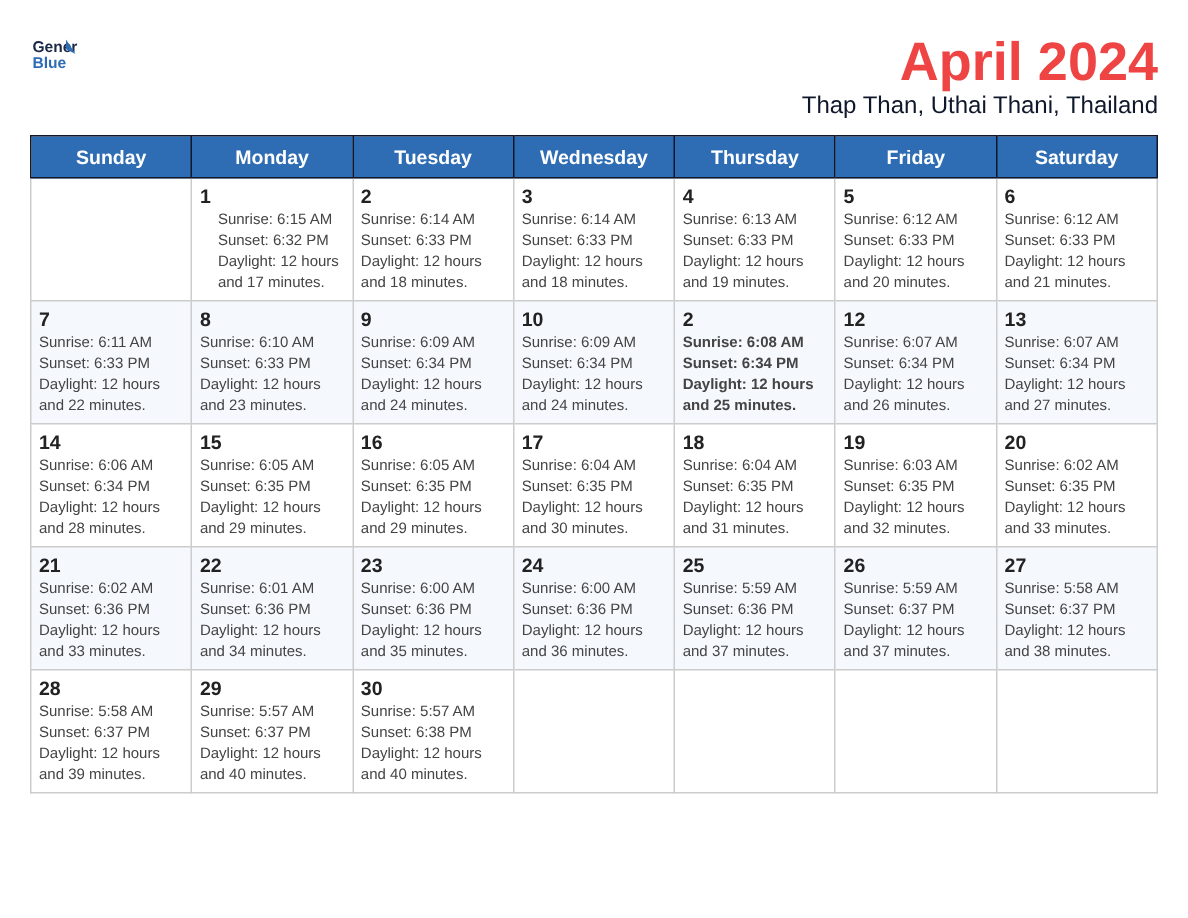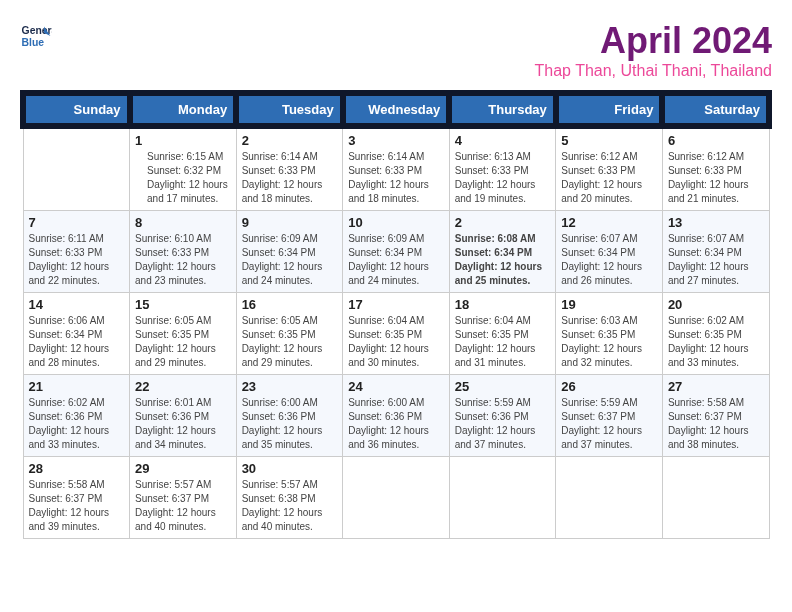--- a/index.html
+++ b/index.html
@@ -24,40 +24,40 @@
     .logo-icon {
       width: 32px;
       height: 32px;
     }
     .title-area {
       text-align: right;
     }
     .month-title {
       font-size: 36px;
       font-weight: bold;
-      color: #701a75;
+      color: #ef4444;
     }
     .location-title {
       font-size: 16px;
-      color: #ec4899;
+      color: #0f172a;
       font-weight: normal;
     }
     table {
       width: 100%;
       border-collapse: collapse;
       table-layout: fixed;
     }
     thead th {
       background-color: #2e6db4;
       color: #fff;
-      text-align: right;
+      text-align: center;
       padding: 6px 6px;
       font-size: 13px;
       font-weight: bold;
-      border: 6px solid #0f172a;
+      border: 1px solid #0f172a;
     }
     td {
       border: 1px solid #ccc;
       vertical-align: top;
       padding: 4px 5px;
       font-size: 10px;
       color: #333;
       height: 80px;
     }
     .day-num {

